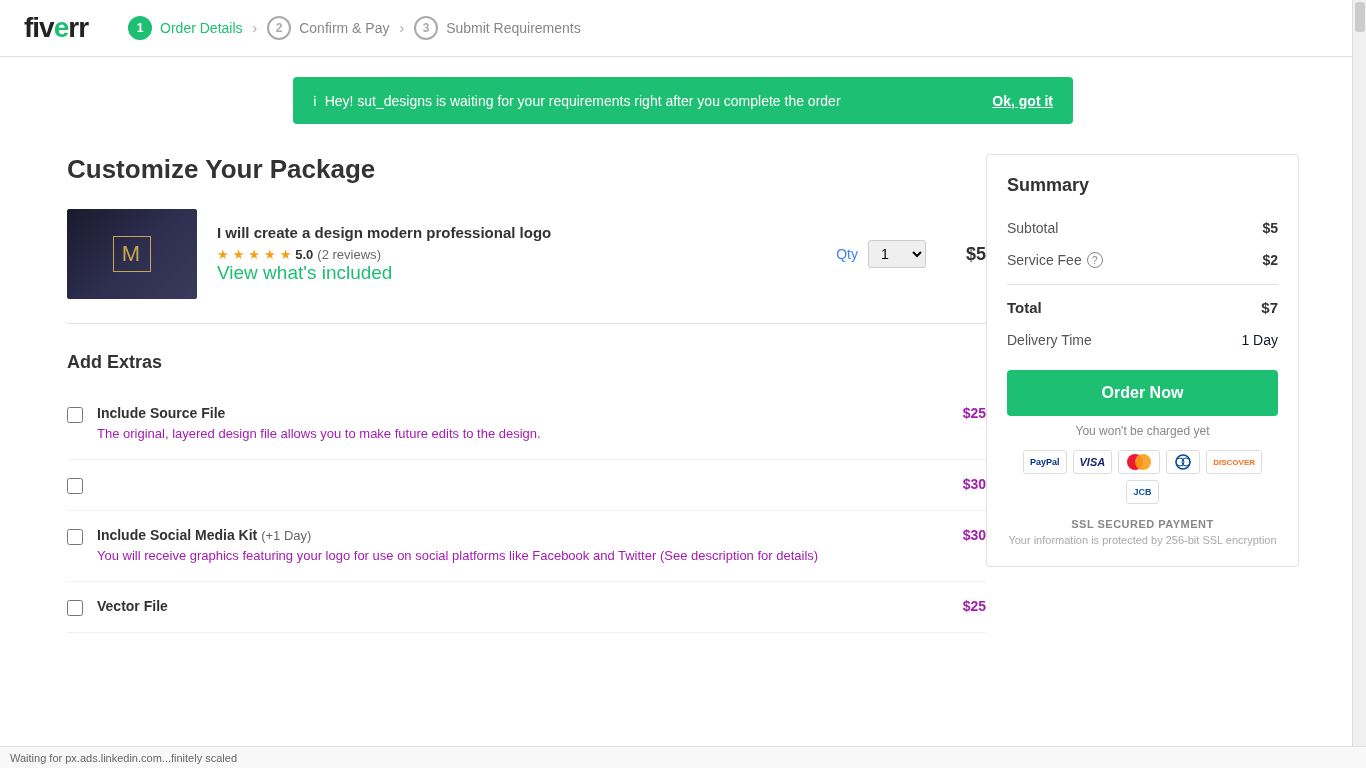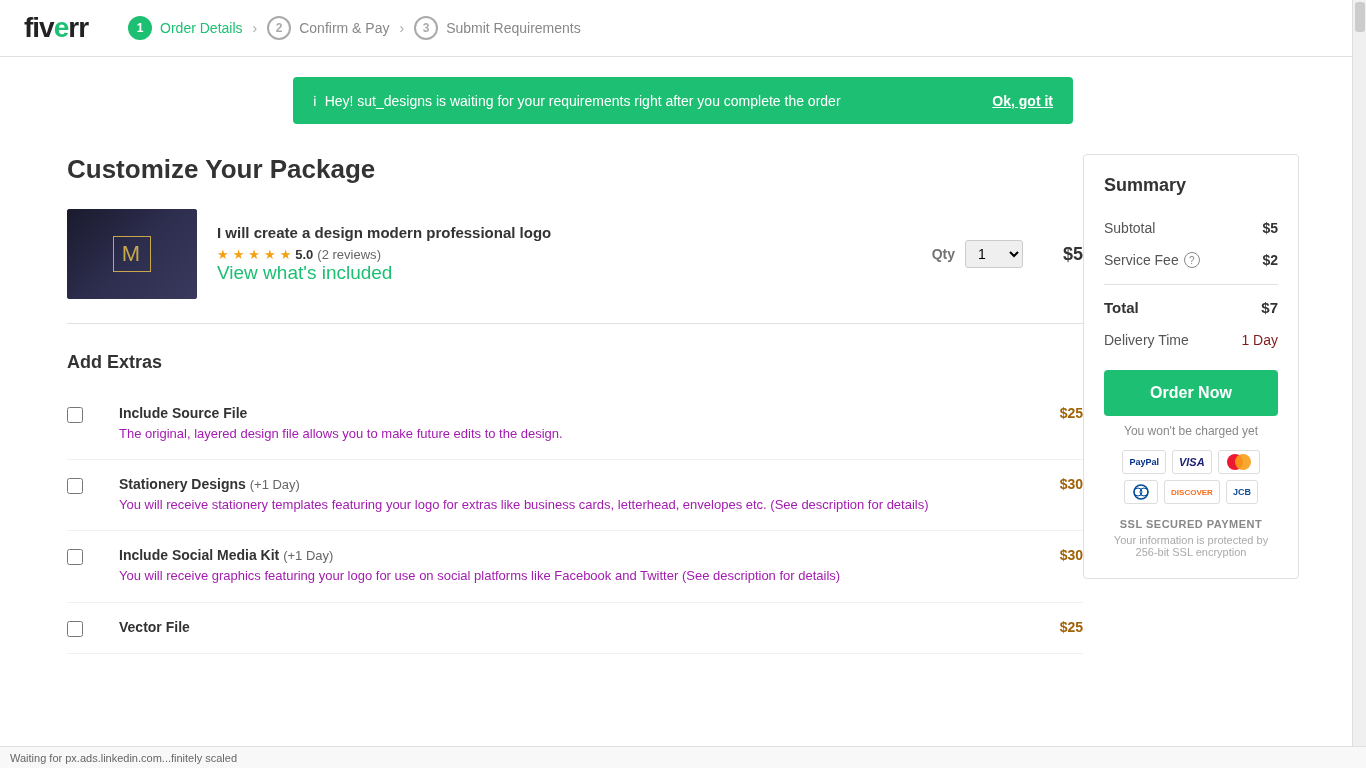--- a/index.html
+++ b/index.html
@@ -81,21 +81,21 @@
     }
 
     
     .main-container {
       max-width: 1280px;
       margin: 0 auto;
       padding: 0 24px;
       display: flex;
     }
     .content { flex: 1; min-width: 0; }
-    .sidebar { width: 216px; flex-shrink: 0; }
+    .sidebar { width: 313px; flex-shrink: 0; }
 
     
     .page-title {
       font-size: 26px;
       font-weight: 700;
       margin-bottom: 24px;
       margin-top: 10px;
     }
 
     
@@ -150,21 +150,21 @@
       margin-top: 8px;
       cursor: pointer;
       text-decoration: none;
     }
     .qty-section {
       display: flex;
       align-items: center;
       gap: 10px;
       margin-left: auto;
     }
-    .qty-label { color: #737373; font-size: 14px; font-weight: bold; }
+    .qty-label { color: #3b82f6; font-size: 14px; }
     .qty-select {
       border: 1px solid #ccc;
       border-radius: 3px;
       padding: 4px 20px 4px 8px;
       font-size: 14px;
       appearance: auto;
       cursor: pointer;
     }
     .product-price {
       font-size: 18px;
@@ -186,33 +186,33 @@
       padding: 16px 0;
       border-bottom: 1px solid #f0f0f0;
     }
     .extra-checkbox {
       width: 16px;
       height: 16px;
       margin-top: 2px;
       cursor: pointer;
       flex-shrink: 0;
     }
-    .extra-content { flex: 1; margin-left: 22px; }
+    .extra-content { flex: 1; }
     .extra-name { font-size: 14px; font-weight: 600; color: #333; }
     .extra-day-badge { color: #666; font-size: 13px; font-weight: 400; }
     .extra-desc {
       color: #a21caf;
       font-size: 13px;
       margin-top: 4px;
       line-height: 1.4;
     }
     .extra-price {
       font-size: 14px;
       font-weight: 600;
-      color: #a16207;
+      color: #a21caf;
       margin-left: auto;
       white-space: nowrap;
     }
 
     
     .summary-box {
       border: 1px solid #e0e0e0;
       border-radius: 4px;
       padding: 20px;
       margin-top: 10px;
@@ -253,21 +253,21 @@
       color: #888;
       cursor: pointer;
     }
     .delivery-row {
       display: flex;
       justify-content: space-between;
       font-size: 14px;
       color: #555;
       padding: 8px 0;
     }
-    .delivery-value { color: #7f1d1d; font-weight: 500; }
+    .delivery-value { color: #0f172a; font-weight: 500; }
     .order-now-btn {
       background: #1dbf73;
       color: #fff;
       border: none;
       width: 100%;
       padding: 14px;
       font-size: 16px;
       font-weight: 600;
       border-radius: 4px;
       cursor: pointer;
@@ -425,27 +425,20 @@
             <span>Include Source File</span>
             <span class="extra-day-badge"></span>
           </div>
           <div class="extra-desc">The original, layered design file allows you to make future edits to the design.</div>
         </div>
         <div class="extra-price">$25</div>
       </div>
 
       <div class="extra-item">
         <input type="checkbox" class="extra-checkbox" style="">
-        <div class="extra-content">
-          <div class="extra-name">
-            <span>Stationery Designs</span>
-            <span class="extra-day-badge">(+1 Day)</span>
-          </div>
-          <div class="extra-desc">You will receive stationery templates featuring your logo for extras like business cards, letterhead, envelopes etc. (See description for details)</div>
-        </div>
         <div class="extra-price">$30</div>
       </div>
 
       <div class="extra-item">
         <input type="checkbox" class="extra-checkbox" style="">
         <div class="extra-content">
           <div class="extra-name">
             <span>Include Social Media Kit</span>
             <span class="extra-day-badge">(+1 Day)</span>
           </div>

